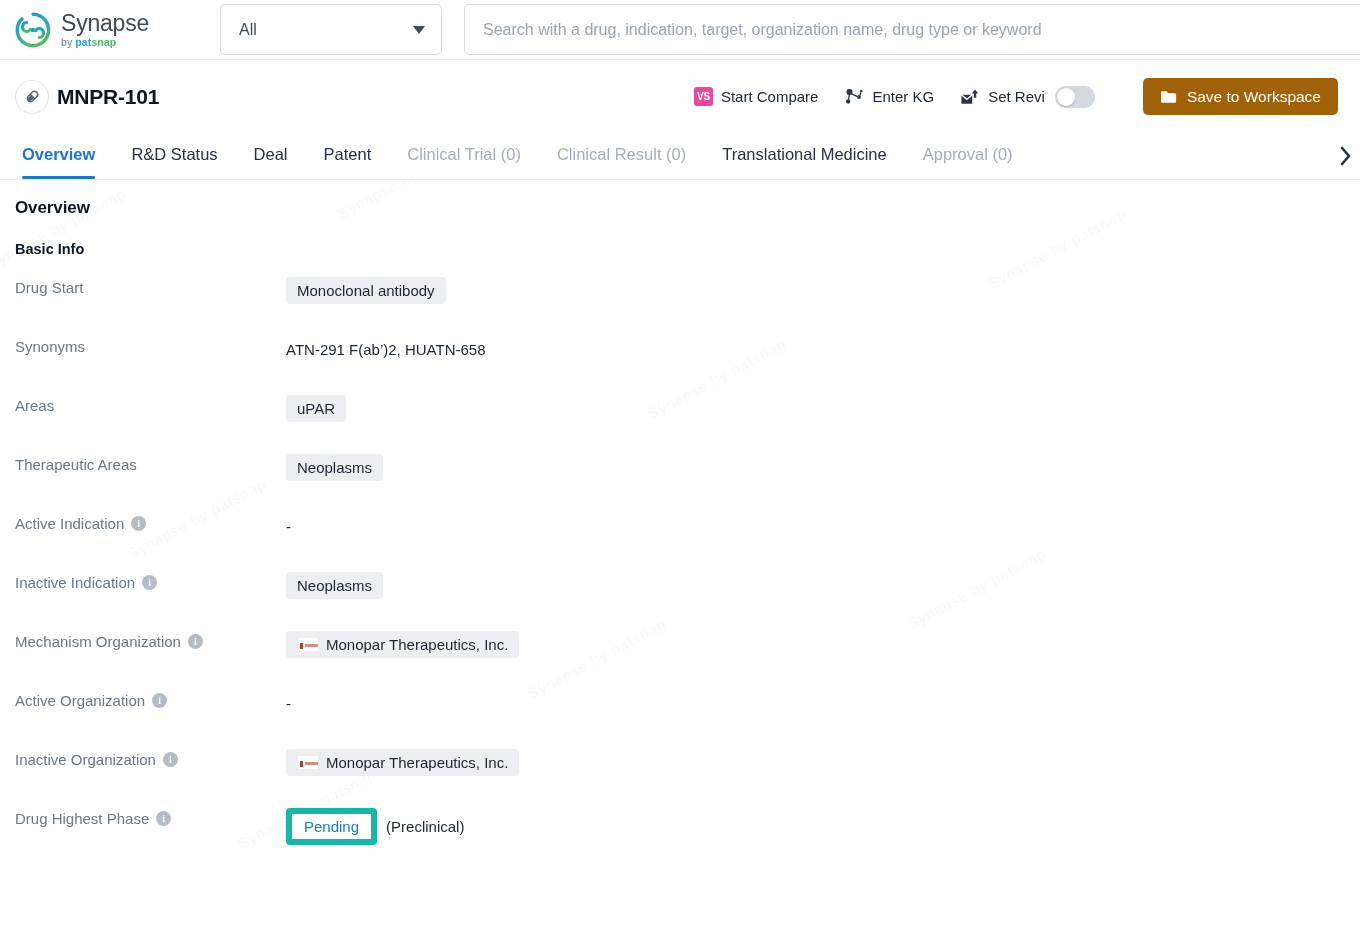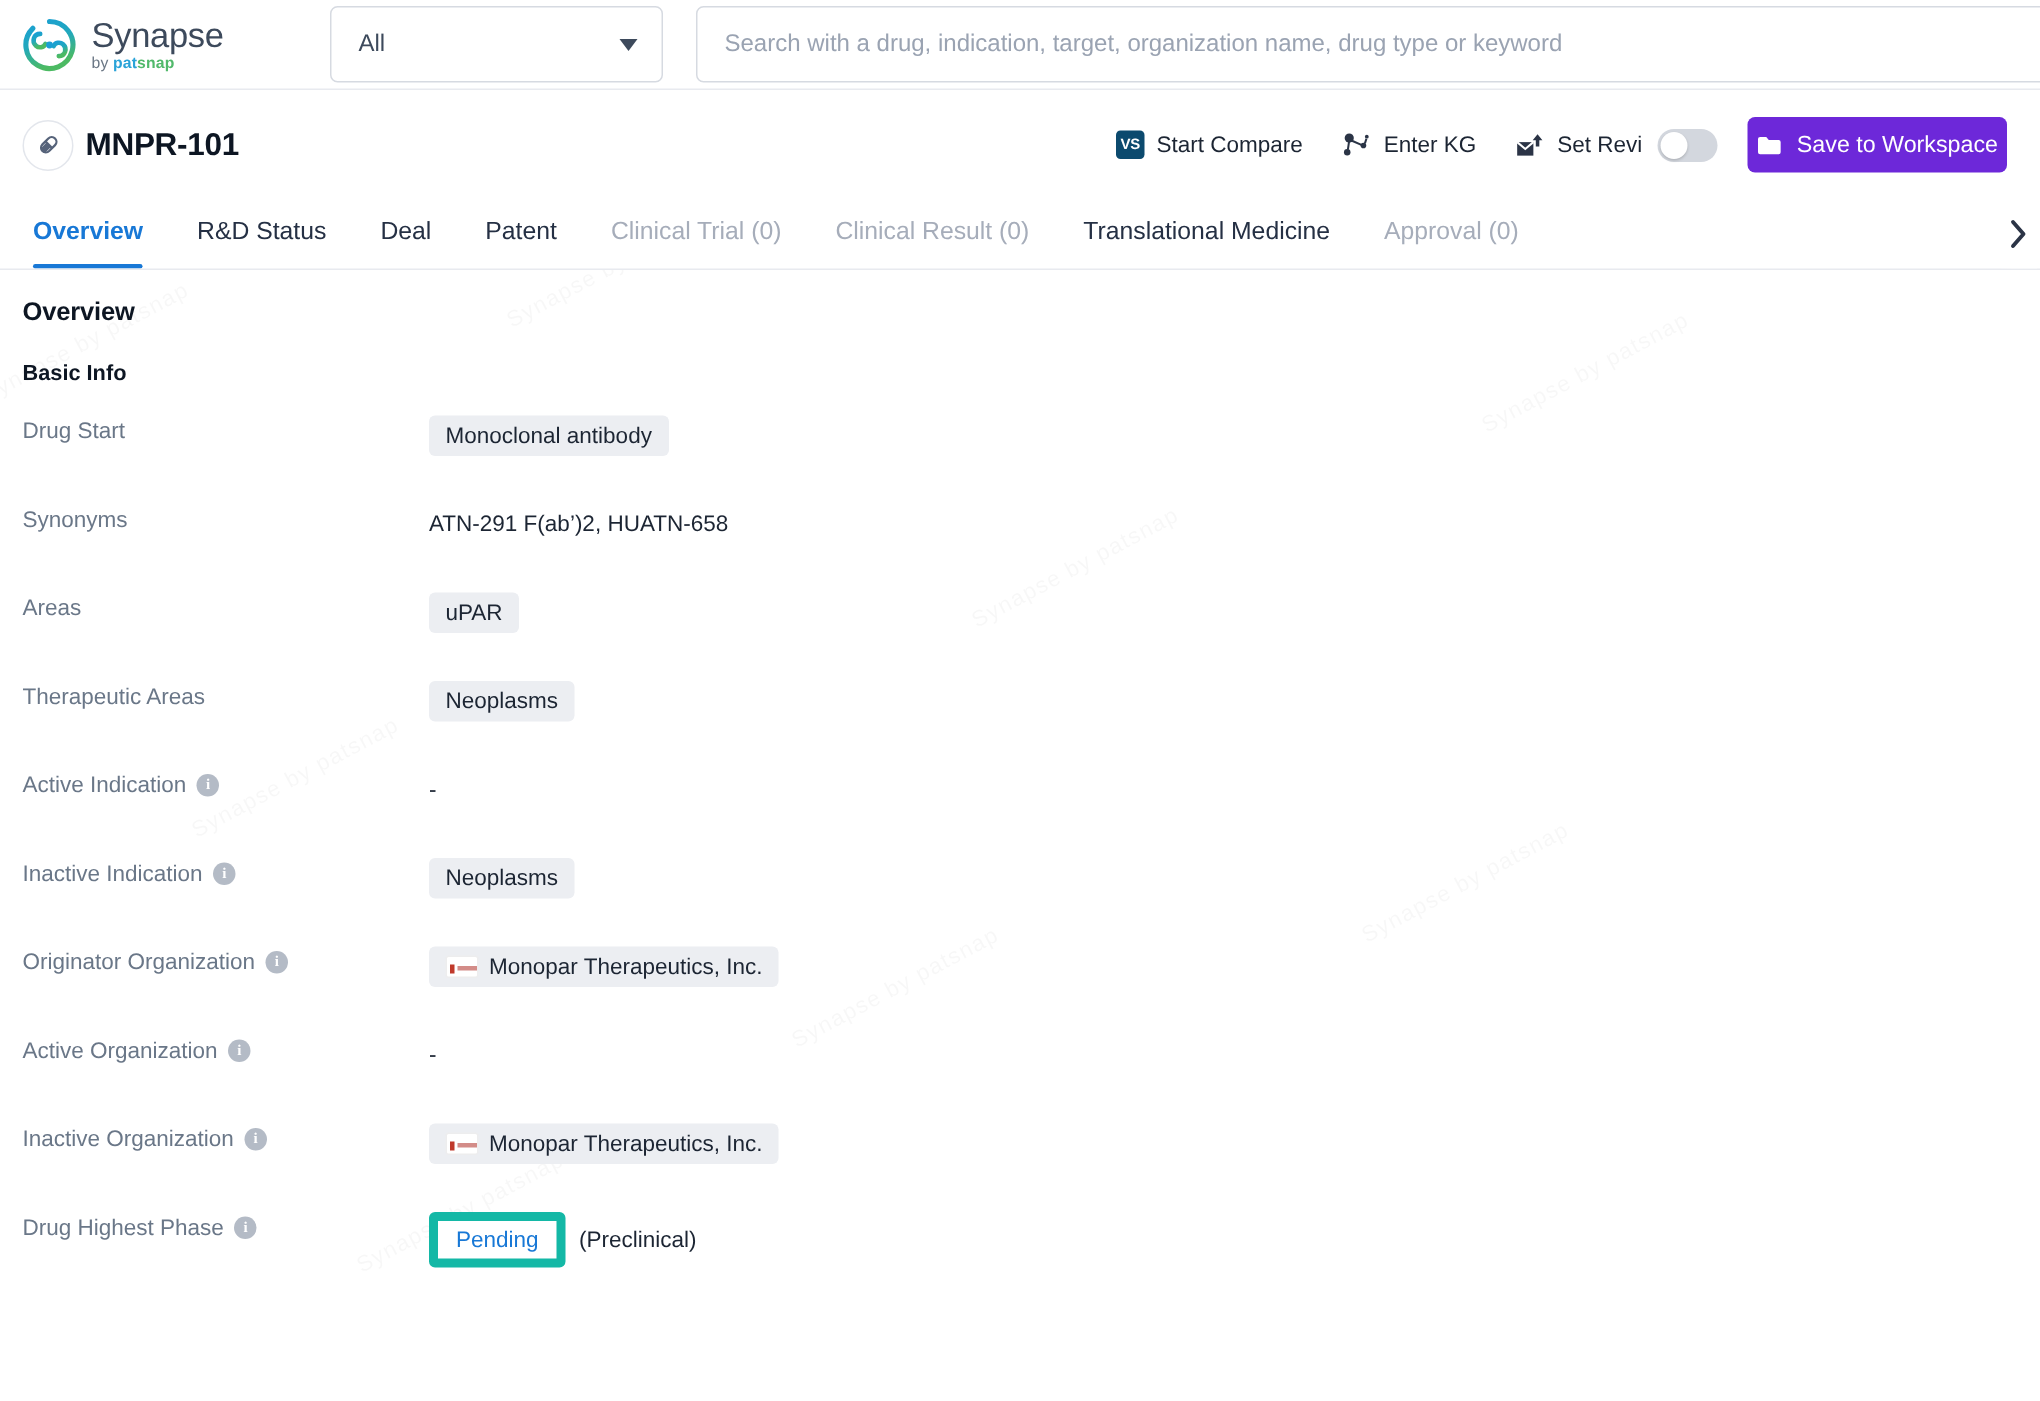--- a/index.html
+++ b/index.html
@@ -168,21 +168,21 @@
     gap: 8px;
     font-size: 15px;
     color: #1c2533;
     cursor: pointer;
     margin-right: 26px;
     white-space: nowrap;
   }
   .vs-badge {
     width: 19px; height: 19px;
     border-radius: 3px;
-    background: #0c4a6e;
+    background: #ec4899;
     color: #fff;
     font-size: 10px;
     font-weight: bold;
     display: flex;
     align-items: center;
     justify-content: center;
     letter-spacing: -0.3px;
     flex: 0 0 auto;
   }
 
@@ -206,30 +206,31 @@
   .set-alert-wrap {
     display: flex;
     align-items: center;
     margin-right: 20px;
   }
 
   .btn-primary {
     display: flex;
     align-items: center;
     gap: 9px;
-    background: #6d28d9;
+    background: #a16207;
     color: #fff;
     font-size: 15.5px;
     border: none;
     border-radius: 5px;
     height: 37px;
-    padding: 0 6px;
+    padding: 0 17px;
     cursor: pointer;
     white-space: nowrap;
     font-family: "Liberation Sans", sans-serif;
+    margin-left: 28px;
   }
 
   
   .tabs-bar {
     position: relative;
     z-index: 3;
     height: 47px;
     border-bottom: 1px solid #e8eaef;
     display: flex;
     align-items: stretch;
@@ -585,21 +586,21 @@
         <span>Inactive Indication</span>
         <span class="info-icon">i</span>
       </div>
       <div class="info-value">
         <span class="chip">Neoplasms</span>
       </div>
     </div>
 
     <div class="info-row">
       <div class="info-label">
-        <span>Originator Organization</span>
+        <span>Mechanism Organization</span>
         <span class="info-icon">i</span>
       </div>
       <div class="info-value">
         <span class="chip">
           <span class="org-logo"></span>
           <span>Monopar Therapeutics, Inc.</span>
         </span>
       </div>
     </div>
 

